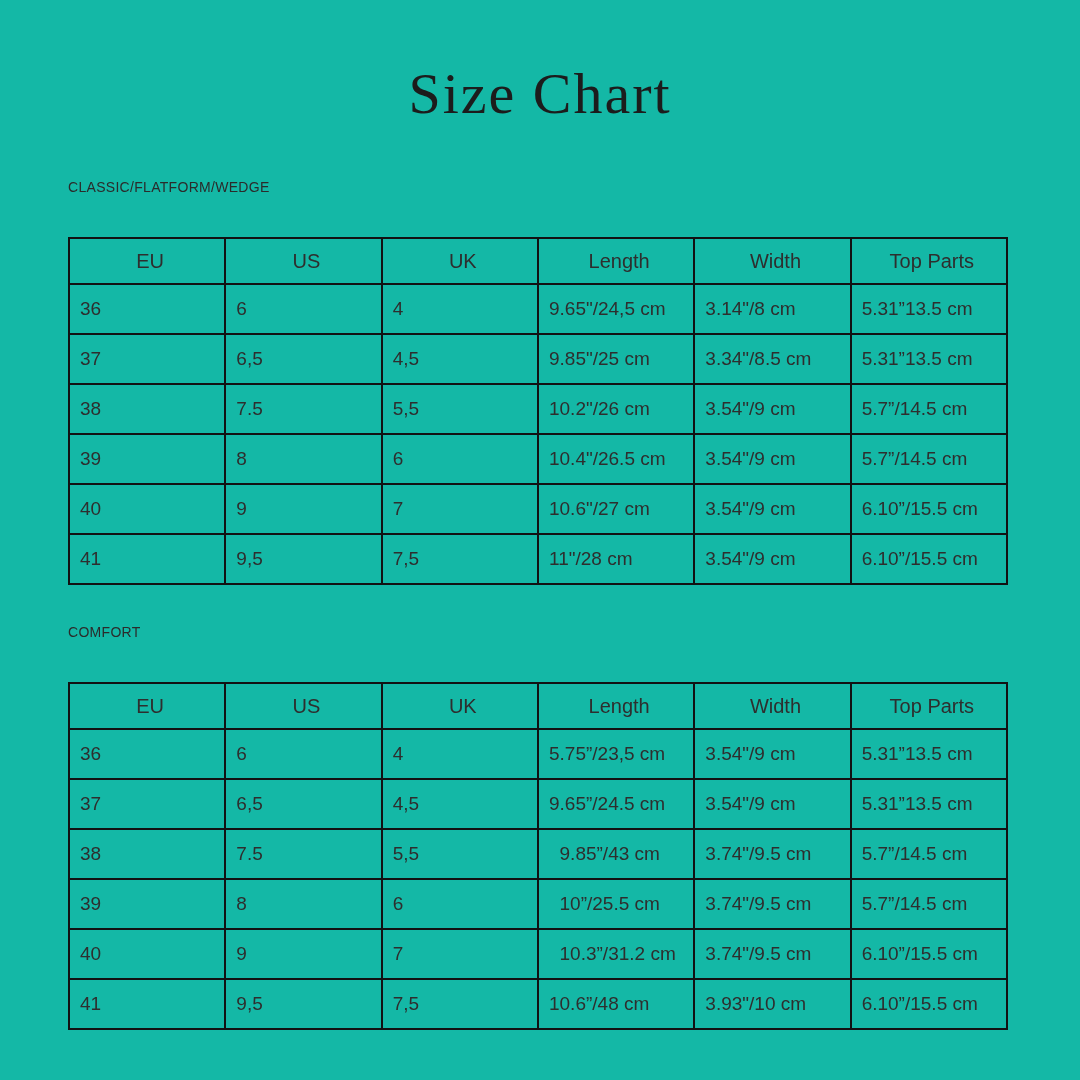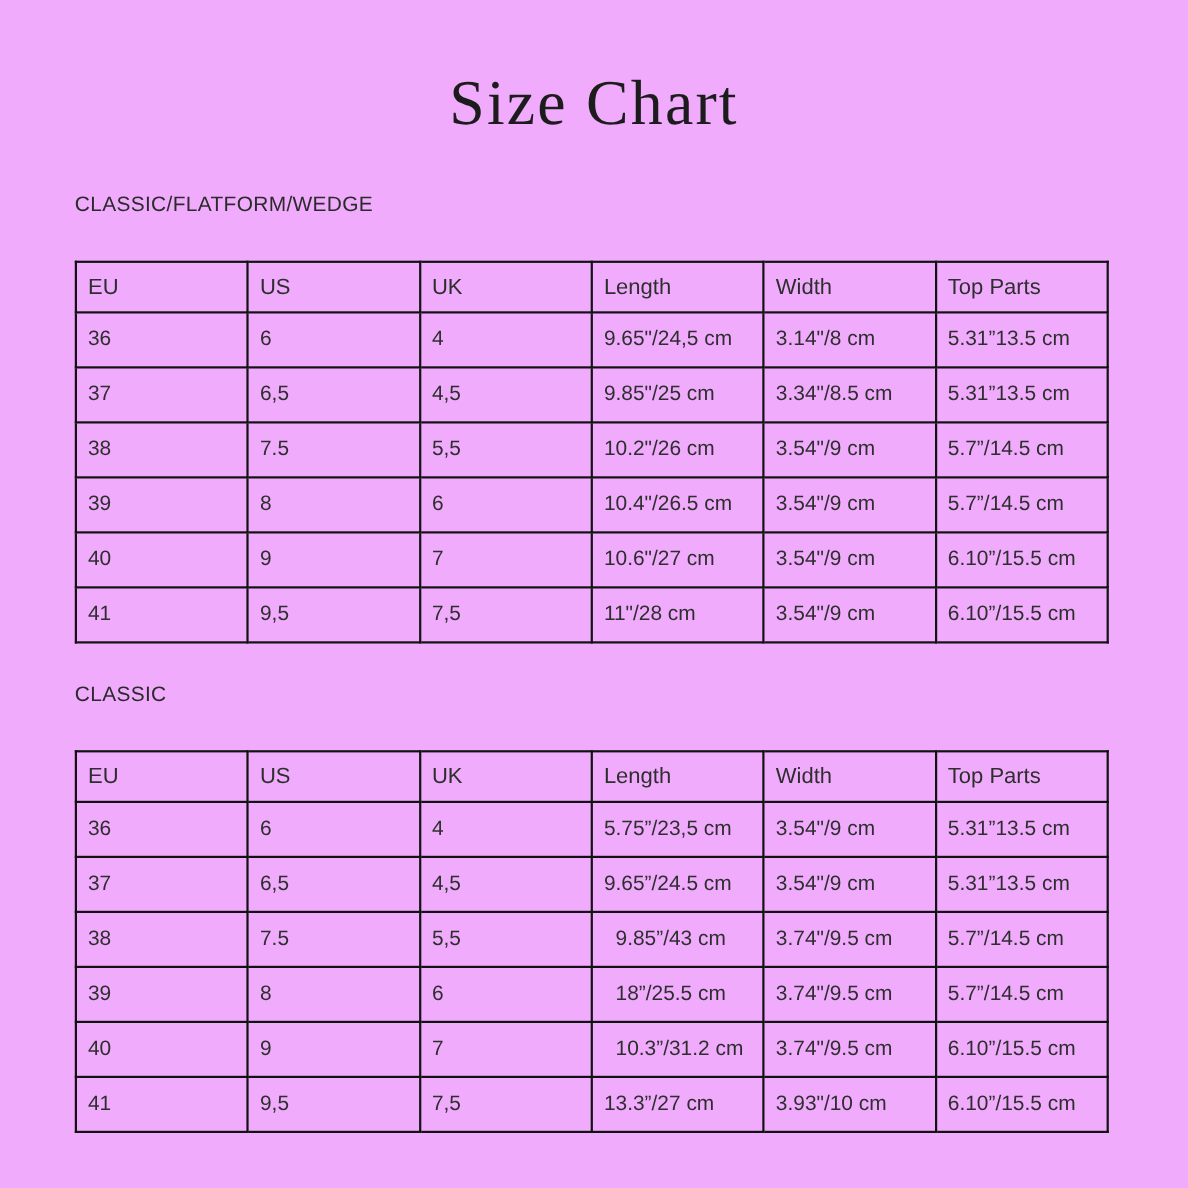--- a/index.html
+++ b/index.html
@@ -1,37 +1,37 @@
 <!DOCTYPE html>
 <html><head>
 <meta charset="utf-8">
 <style>
   html, body { margin: 0; padding: 0; }
   body { background: #ffffff; }
   .page {
     position: relative;
     width: 1080px;
     height: 1080px;
-    background: #f0abfc;
+    background: #14b8a6;
     overflow: hidden;
     font-family: "Liberation Sans", sans-serif;
   }
   .page-title {
     margin: 58px 0 0 0;
     text-align: center;
     font-family: "Liberation Serif", "DejaVu Serif", serif;
     font-weight: 400;
     font-size: 58px;
     line-height: 72px;
     letter-spacing: 2px;
     color: #1c1c1c;
   }
   .section-label {
     margin: 46px 0 0 68px;
-    font-size: 19px;
+    font-size: 14px;
     line-height: 22px;
     color: #2b2b2b;
     letter-spacing: 0.3px;
   }
   .section-label.second {
     margin-top: 36px;
   }
   table.size-table {
     border-collapse: collapse;
     table-layout: fixed;
@@ -45,20 +45,21 @@
     text-align: left;
     vertical-align: middle;
     padding: 0 4px 0 10px;
     color: #2e2e2e;
     white-space: pre-wrap;
     overflow: hidden;
   }
   table.size-table th {
     height: 44px;
     font-size: 20px;
+    text-align: center;
   }
   table.size-table td {
     height: 48px;
     font-size: 19px;
   }
 </style>
 </head>
 <body>
 
 <div class="page">
@@ -125,21 +126,21 @@
             <td>7,5</td>
             <td>11"/28 cm</td>
             <td>3.54"/9 cm</td>
             <td>6.10”/15.5 cm</td>
           </tr>
         </tbody>
       </table>
   </section>
 
   <section>
-    <div class="section-label second">CLASSIC</div>
+    <div class="section-label second">COMFORT</div>
     <table class="size-table">
         <thead>
           <tr>
             <th>EU</th>
             <th>US</th>
             <th>UK</th>
             <th>Length</th>
             <th>Width</th>
             <th>Top Parts</th>
           </tr>
@@ -166,37 +167,37 @@
             <td>7.5</td>
             <td>5,5</td>
             <td>  9.85”/43 cm</td>
             <td>3.74"/9.5 cm</td>
             <td>5.7”/14.5 cm</td>
           </tr>
           <tr>
             <td>39</td>
             <td>8</td>
             <td>6</td>
-            <td>  18”/25.5 cm</td>
+            <td>  10”/25.5 cm</td>
             <td>3.74"/9.5 cm</td>
             <td>5.7”/14.5 cm</td>
           </tr>
           <tr>
             <td>40</td>
             <td>9</td>
             <td>7</td>
             <td>  10.3”/31.2 cm</td>
             <td>3.74"/9.5 cm</td>
             <td>6.10”/15.5 cm</td>
           </tr>
           <tr>
             <td>41</td>
             <td>9,5</td>
             <td>7,5</td>
-            <td>13.3”/27 cm</td>
+            <td>10.6”/48 cm</td>
             <td>3.93"/10 cm</td>
             <td>6.10”/15.5 cm</td>
           </tr>
         </tbody>
       </table>
   </section>
 
 </div>
 
 </body></html>

